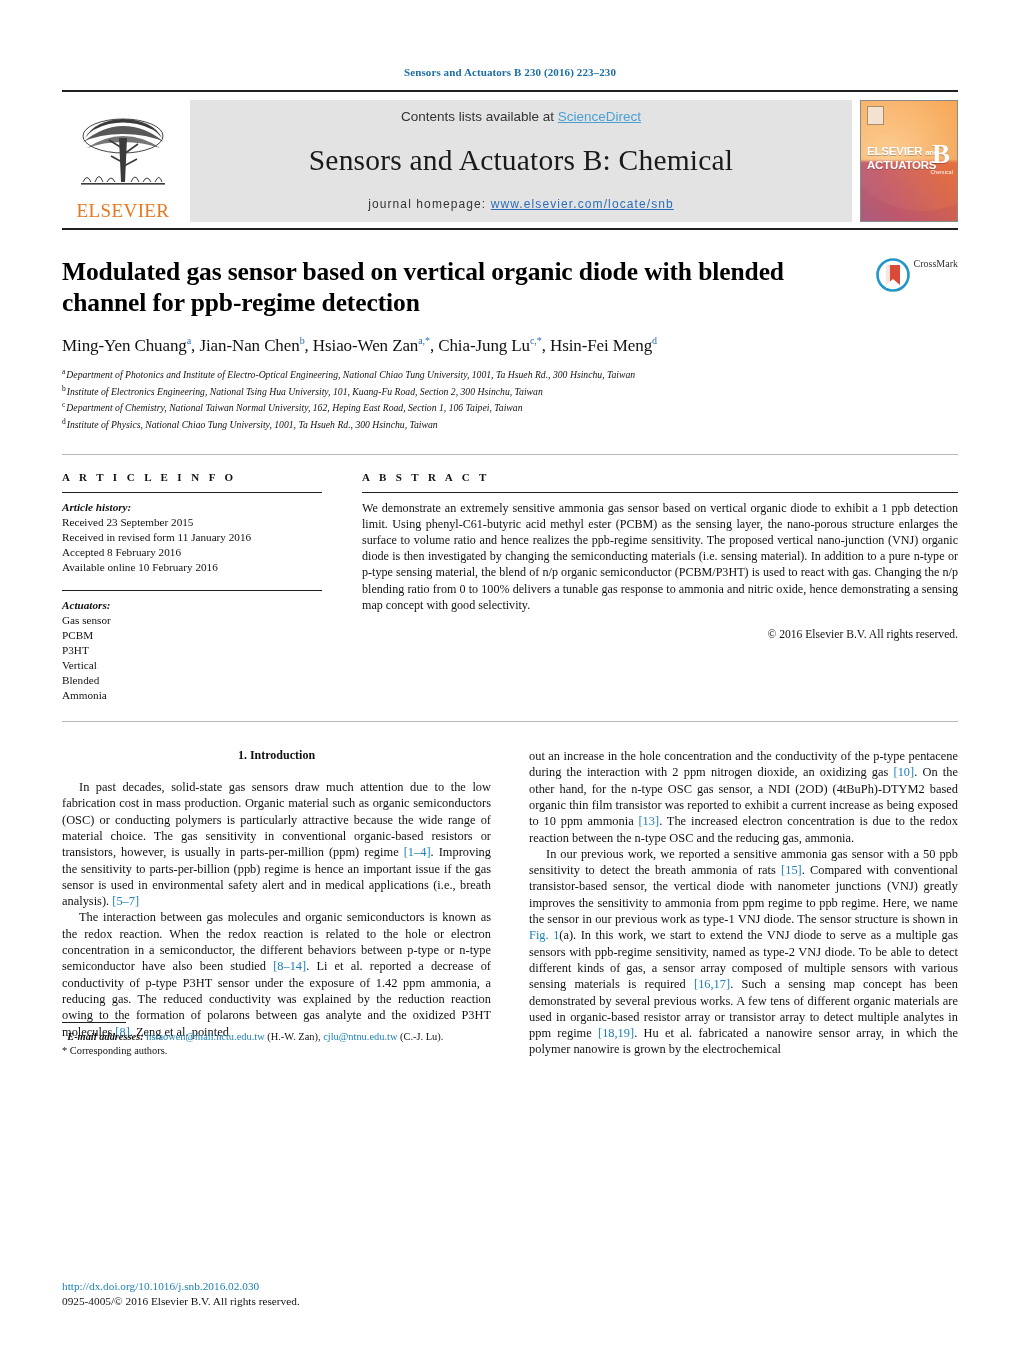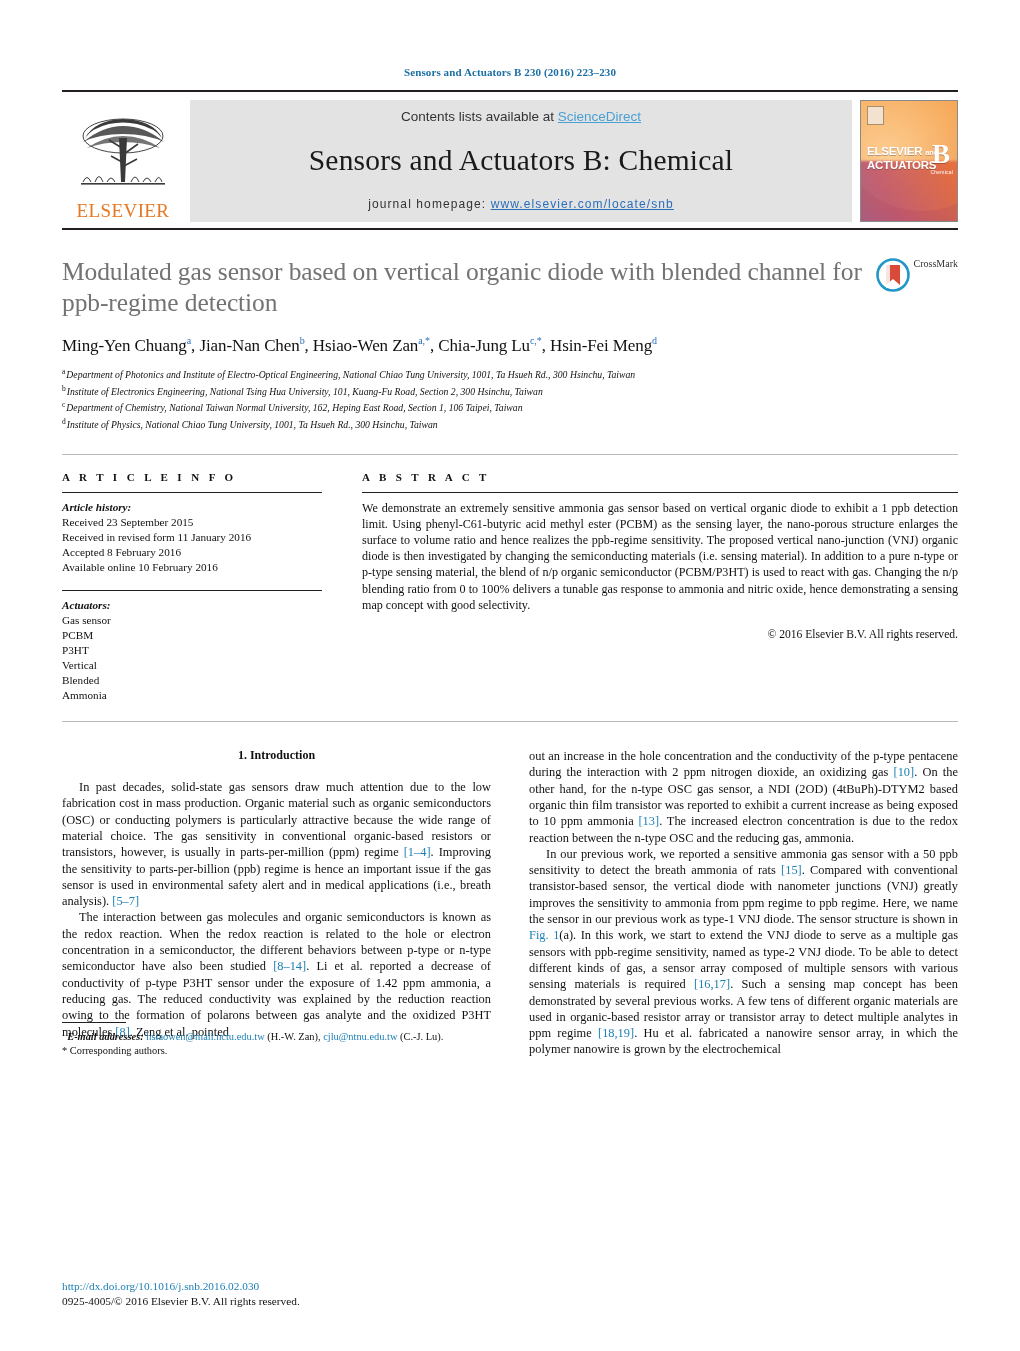--- a/index.html
+++ b/index.html
@@ -166,22 +166,22 @@
 
   
   .title-block {
     margin: 26px 62px 0 62px;
     position: relative;
   }
   .article-title {
     font-family: "Liberation Serif", serif;
     font-size: 25.5px;
     line-height: 31px;
-    font-weight: 400;
-    color: #737373;
+    font-weight: 700;
+    color: #000000;
     max-width: 800px;
     letter-spacing: -0.1px;
   }
   .crossmark {
     position: absolute;
     right: 0;
     top: 2px;
     display: flex;
     align-items: flex-start;
     gap: 4px;

